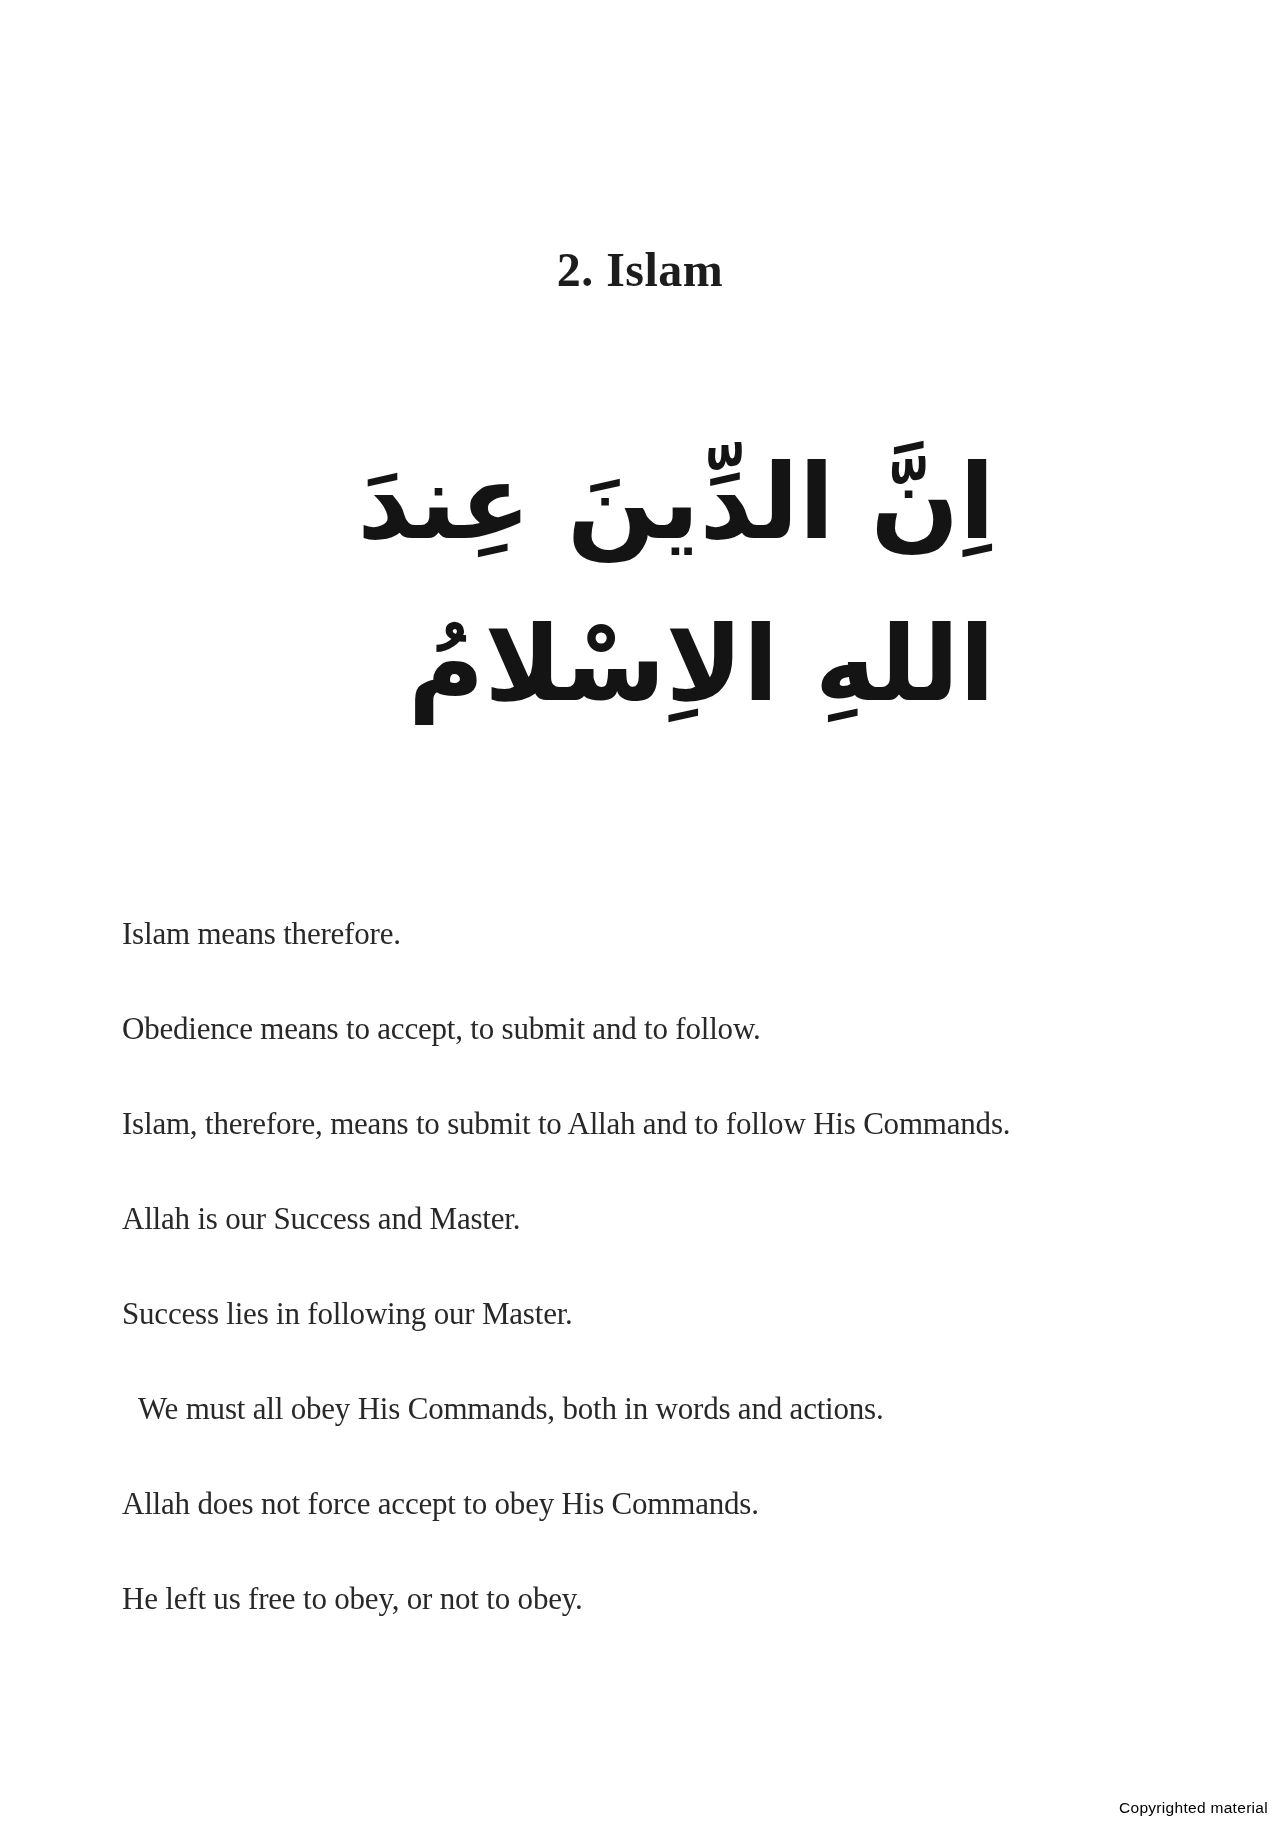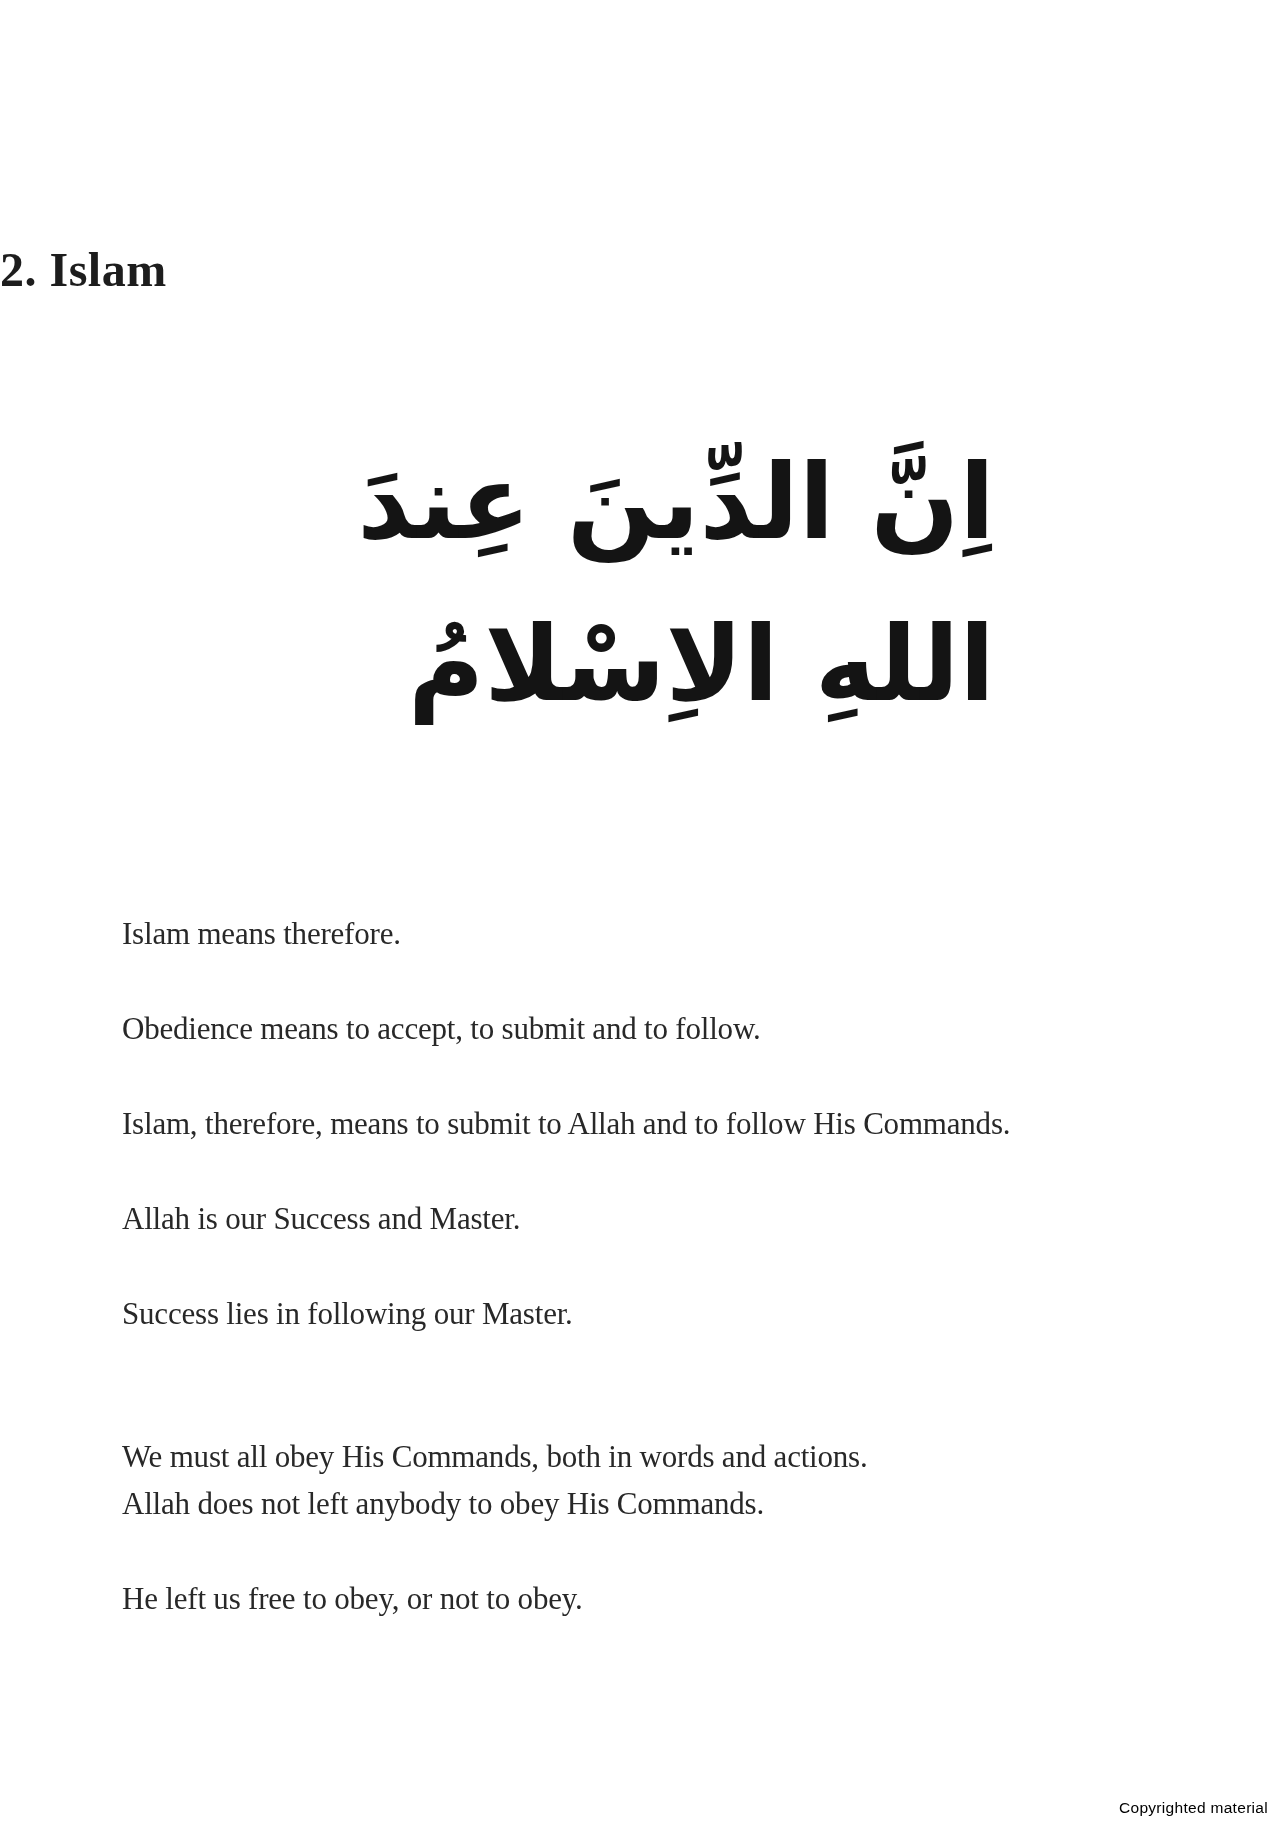--- a/index.html
+++ b/index.html
@@ -14,20 +14,21 @@
     background: #ffffff;
     overflow: hidden;
     font-family: "Liberation Serif", serif;
   }
   .chapter-title {
     position: absolute;
     top: 242px;
     left: 0;
     width: 1280px;
     margin: 0;
+    text-align: center;
     font-family: "Liberation Serif", serif;
     font-size: 48px;
     font-weight: 700;
     color: #1d1d1d;
     letter-spacing: 0.5px;
   }
   .calligraphy {
     position: absolute;
     left: 295px;
     top: 342px;
@@ -53,21 +54,21 @@
     line-height: 1.2;
     color: #282828;
     white-space: nowrap;
     letter-spacing: -0.2px;
   }
   .p0 { top: 915px; }
   .p1 { top: 1010px; }
   .p2 { top: 1105px; }
   .p3 { top: 1200px; }
   .p4 { top: 1295px; }
-  .p5 { top: 1438px; }
+  .p5 { top: 1390px; margin-left: 16px; }
   .p6 { top: 1485px; }
   .p7 { top: 1580px; }
   .watermark {
     position: absolute;
     top: 1799px;
     right: 12px;
     font-family: Liberation Sans, sans-serif;
     font-size: 15.5px;
     color: #000000;
     letter-spacing: 0.3px;
@@ -81,18 +82,18 @@
   <h1 class="chapter-title">2. Islam</h1>
 
   <div class="calligraphy" lang="ar" dir="rtl">اِنَّ الدِّينَ عِندَ اللهِ الاِسْلامُ</div>
 
   <p class="body-line p0">Islam means therefore.</p>
   <p class="body-line p1">Obedience means to accept, to submit and to follow.</p>
   <p class="body-line p2">Islam, therefore, means to submit to Allah and to follow His Commands.</p>
   <p class="body-line p3">Allah is our Success and Master.</p>
   <p class="body-line p4">Success lies in following our Master.</p>
   <p class="body-line p5">We must all obey His Commands, both in words and actions.</p>
-  <p class="body-line p6">Allah does not left anybody to obey His Commands.</p>
+  <p class="body-line p6">Allah does not force accept to obey His Commands.</p>
   <p class="body-line p7">He left us free to obey, or not to obey.</p>
 
   <div class="watermark">Copyrighted material</div>
 
 </div>
 
 </body></html>

